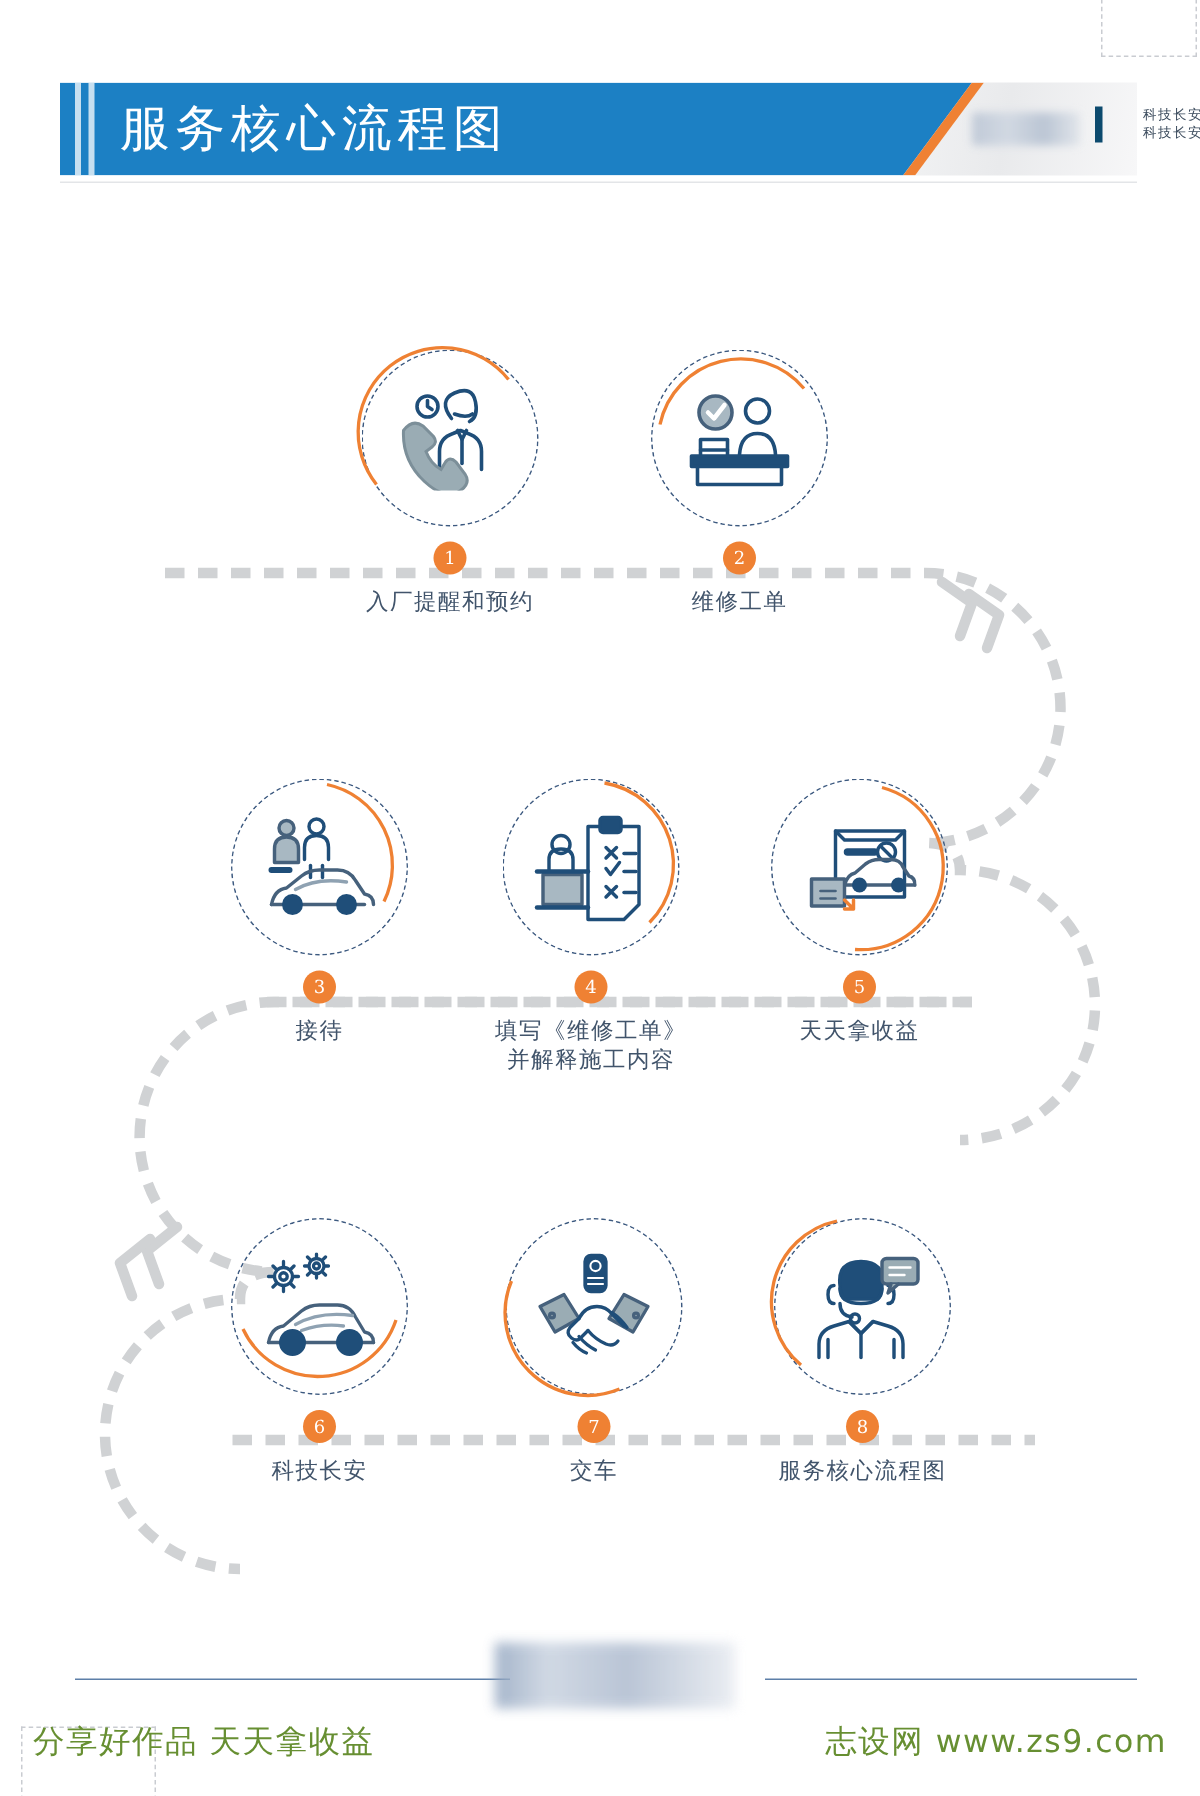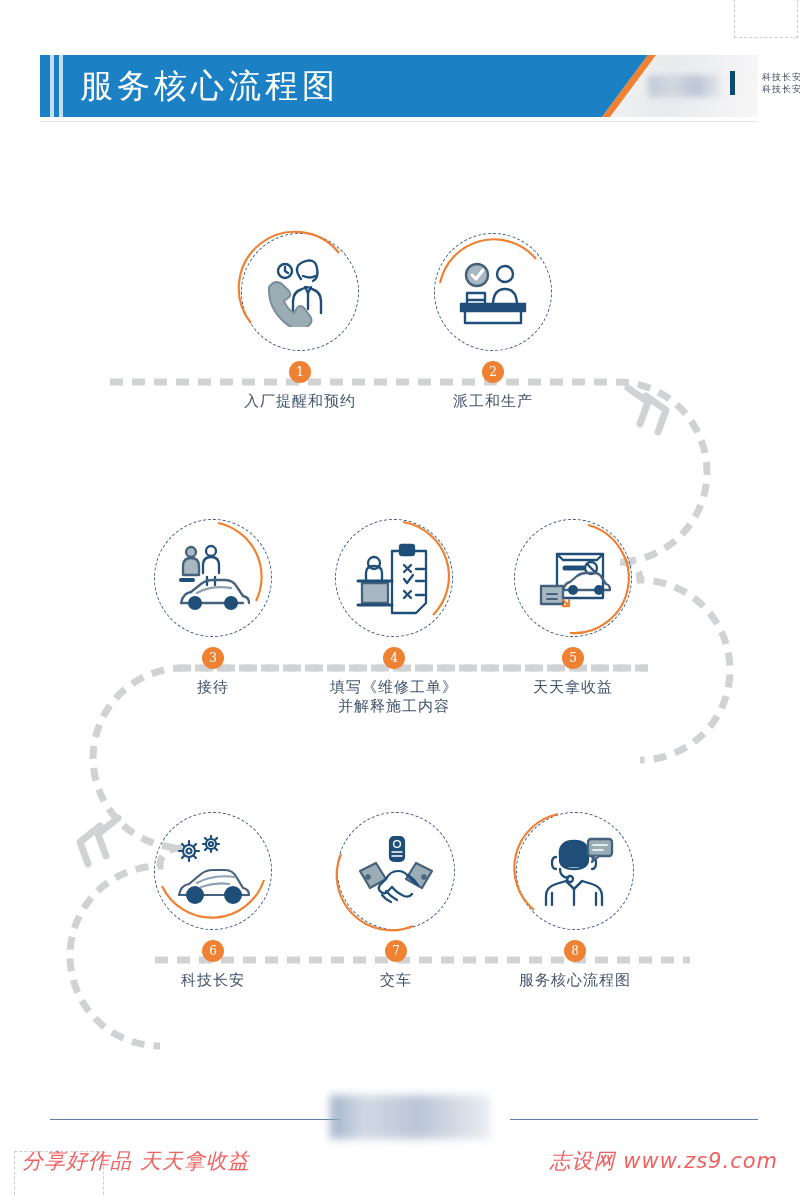--- a/index.html
+++ b/index.html
@@ -75,22 +75,22 @@
   
   .footer{position:absolute;left:0;top:1103px;width:800px;height:40px;}
   .foot-rule{position:absolute;top:16px;height:1px;background:#5d7fa8;}
   .foot-rule.l{left:50px;width:290px;}
   .foot-rule.r{left:510px;width:248px;}
   .foot-logo{
     position:absolute;left:330px;top:-8px;width:160px;height:44px;
     background:linear-gradient(90deg,#8ea2bd 0%,#c6d0de 22%,#a9b7cc 55%,#e6eaf0 100%);
     filter:blur(4px);opacity:.8;
   }
-  .wm{position:absolute;bottom:22px;font-size:21px;color:#ef4444;opacity:.85;
-      font-family:"DejaVu Sans","Liberation Sans",sans-serif;letter-spacing:1px;font-style:italic;}
+  .wm{position:absolute;bottom:22px;font-size:21px;color:#4d7c0f;opacity:.85;
+      font-family:"DejaVu Sans","Liberation Sans",sans-serif;letter-spacing:1px;}
   .wm-left{left:22px;}
   .wm-right{right:22px;text-align:center;}
 </style>
 </head>
 <body>
 
 <div class="page">
 
   <div class="cropmark cm-tr"></div>
   <div class="cropmark cm-bl"></div>
@@ -171,21 +171,21 @@
               <path d="M12 43 h18"></path>
             <rect x="6" y="47" width="64" height="7" fill="#1f4e79"></rect>
             <path d="M10 54 v12 h56 v-12"></path>
           </g>
         </svg>
       </div>
     </div>
     <div class="badge-wrap">
       <div class="badge">2</div>
     </div>
-    <div class="caption">派工和生产</div>
+    <div class="caption">维修工单</div>
   </div>
 
   <div class="step" style="left:138px;top:519px;">
     <div class="circle">
       <svg class="arc" viewBox="0 0 122 122">
         <path d="M66 6 A 55 55 0 0 1 104 84" fill="none" stroke="#ef8133" stroke-width="2.2"></path>
       </svg>
       <div class="icon-holder">
         <svg width="80" height="70" viewBox="0 0 80 70">
           <g fill="none" stroke="#1f4e79" stroke-width="2.3" stroke-linecap="round" stroke-linejoin="round">

